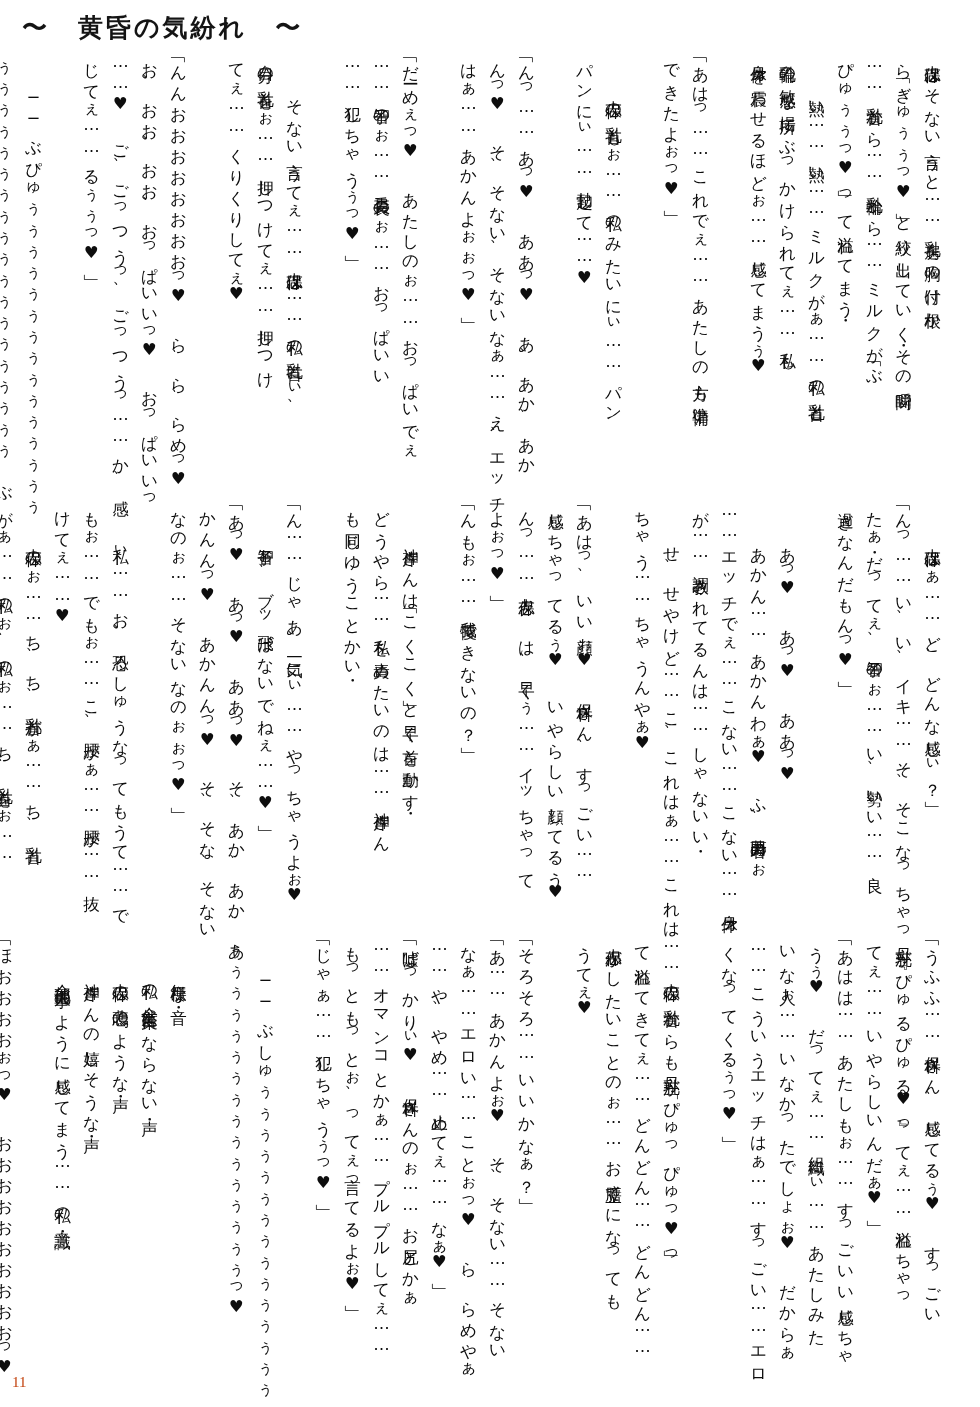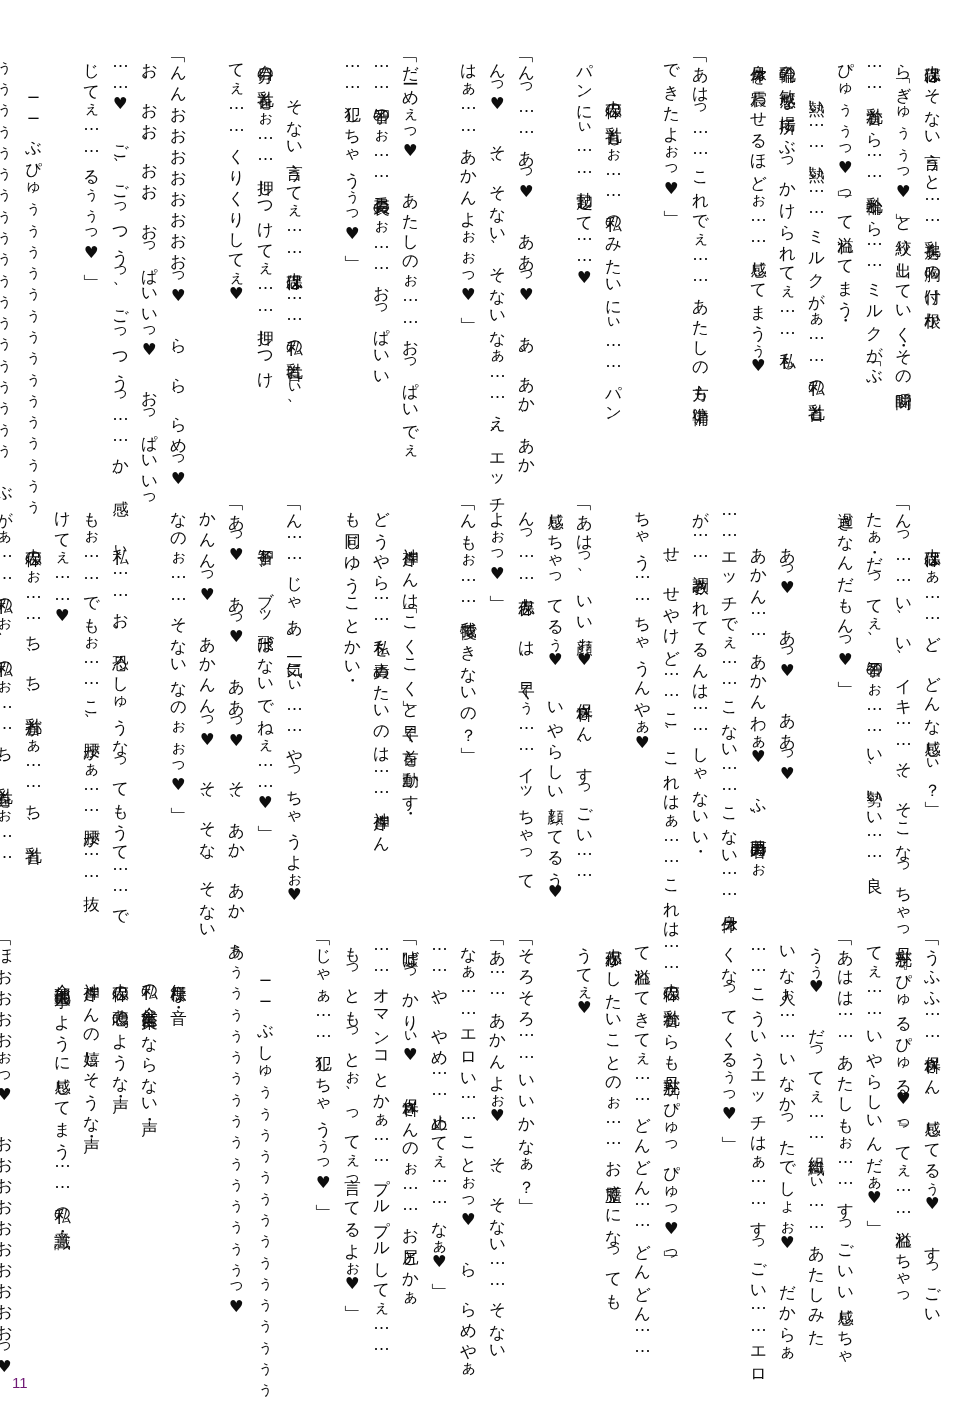--- a/index.html
+++ b/index.html
@@ -65,29 +65,30 @@
   #block-top    { top: 52px;  right: 40px; height: 400px; }
   #block-mid    { top: 500px; right: 40px; height: 400px; }
   #block-bottom { top: 935px; right: 40px; height: 395px; }
 
   
   #page-number {
     position: absolute;
     left: 12px;
     bottom: 16px;
     font-size: 15px;
-    color: #701a75;
-    font-family: Liberation Sans, sans-serif;
+    color: #c2410c;
+    font-family: Liberation Serif, serif;
   }
 </style>
 </head>
 <body>
 
 <div id="page">
 
+  <div id="page-header">〜　黄昏の気紛れ　〜</div>
 
   <div class="block" id="block-top">
       <div class="vcol">志保はそない言うと……乳房を胸の付け根か</div>
       <div class="vcol">ら「ぎゅぅぅっ♥」と絞り出していく・その瞬間</div>
       <div class="vcol">……乳首から……乳輪から……ミルクが「ぶ</div>
       <div class="vcol">ぴゅぅぅっ♥」って溢れてまう・</div>
       <div class="vcol indent">　熱い……熱い……ミルクがぁ……私の乳首と</div>
       <div class="vcol">乳輪の敏感な場所にぶっかけられてぇ……私も</div>
       <div class="vcol">身体を震わせるほどぉ……感じてまうぅ♥</div>
       <div class="vcol"></div>

